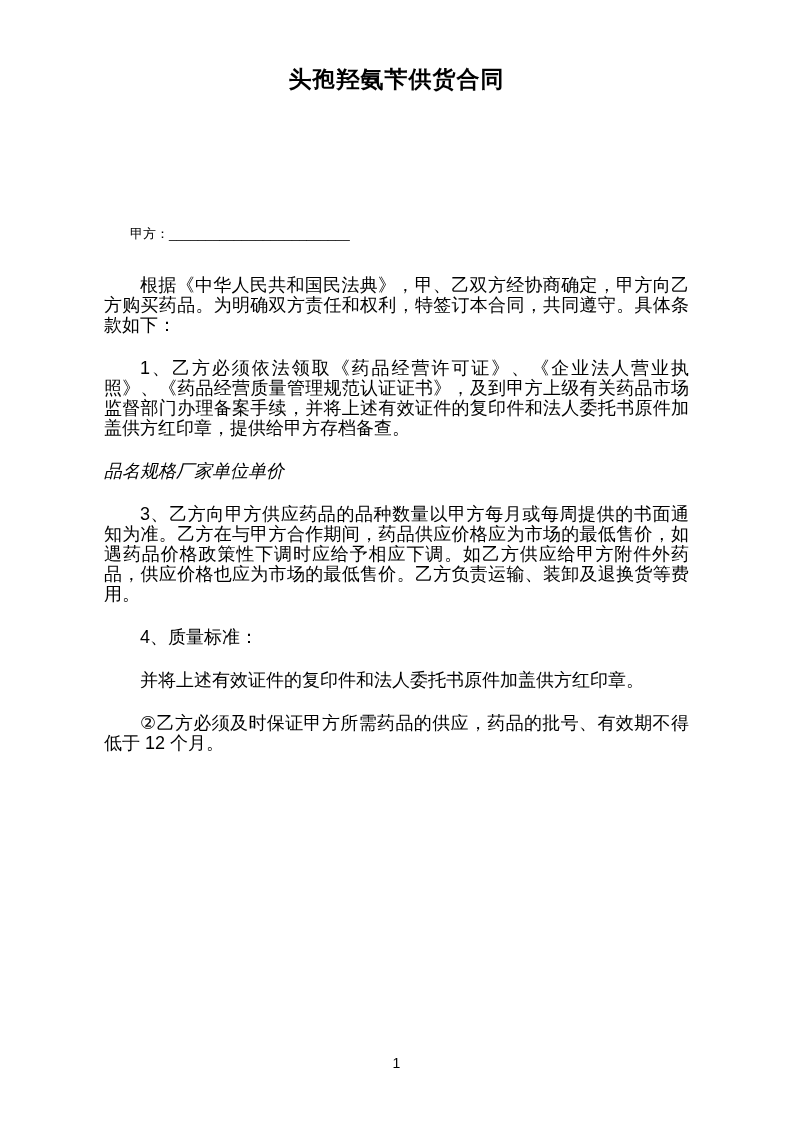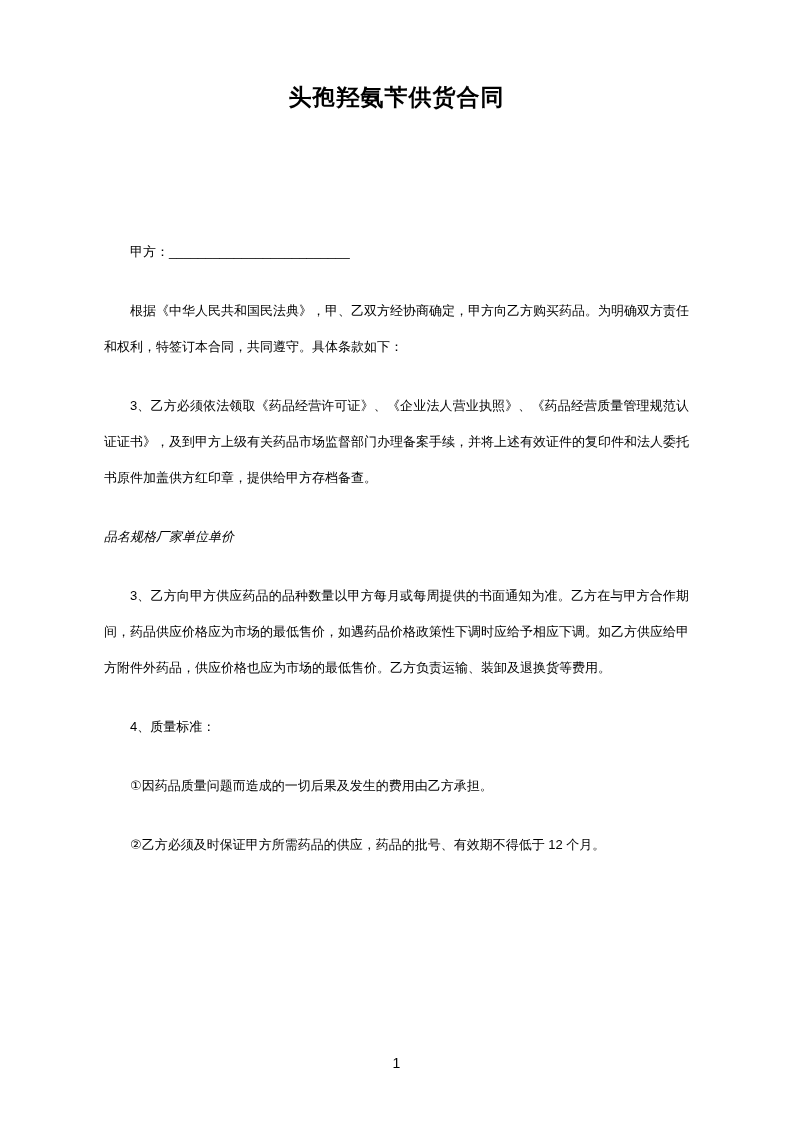--- a/index.html
+++ b/index.html
@@ -17,21 +17,21 @@
     position: relative;
     width: 793px;
     height: 1122px;
     box-sizing: border-box;
     padding: 0 104px;
     background: #ffffff;
     overflow: hidden;
   }
   .doc-title {
     margin: 0;
-    padding-top: 82px;
+    padding-top: 64px;
     text-align: center;
     font-size: 23px;
     font-weight: bold;
     letter-spacing: 1px;
     line-height: 30px;
   }
   .party-block {
     margin-top: 124px;
   }
   .party-line {
@@ -42,22 +42,22 @@
     white-space: nowrap;
   }
   .party-line .blank {
     letter-spacing: 0;
   }
   .body-block {
     margin-top: 18px;
   }
   .para {
     margin: 0 0 23px 0;
-    font-size: 13px;
-    line-height: 36px;
+    font-size: 18px;
+    line-height: 20px;
     text-align: justify;
     text-indent: 2em;
   }
   .para.no-indent {
     text-indent: 0;
     font-style: italic;
   }
   .page-number {
     position: absolute;
     left: 0;
@@ -77,29 +77,29 @@
 
   <div class="party-block">
     <p class="party-line">
       <span>甲方：</span><span class="blank">_________________________</span>
     </p>
   </div>
 
   <div class="body-block">
     <p class="para">根据《中华人民共和国民法典》，甲、乙双方经协商确定，甲方向乙方购买药品。为明确双方责任和权利，特签订本合同，共同遵守。具体条款如下：</p>
 
-    <p class="para">3、乙方必须依法领取《药品经营许可证》、《企业法人营业执照》、《药品经营质量管理规范认证证书》，及到甲方上级有关药品市场监督部门办理备案手续，并将上述有效证件的复印件和法人委托书原件加盖供方红印章，提供给甲方存档备查。</p>
+    <p class="para">1、乙方必须依法领取《药品经营许可证》、《企业法人营业执照》、《药品经营质量管理规范认证证书》，及到甲方上级有关药品市场监督部门办理备案手续，并将上述有效证件的复印件和法人委托书原件加盖供方红印章，提供给甲方存档备查。</p>
 
 
     <p class="para no-indent">品名规格厂家单位单价</p>
 
     <p class="para">3、乙方向甲方供应药品的品种数量以甲方每月或每周提供的书面通知为准。乙方在与甲方合作期间，药品供应价格应为市场的最低售价，如遇药品价格政策性下调时应给予相应下调。如乙方供应给甲方附件外药品，供应价格也应为市场的最低售价。乙方负责运输、装卸及退换货等费用。</p>
 
     <p class="para">4、质量标准：</p>
 
-    <p class="para">①因药品质量问题而造成的一切后果及发生的费用由乙方承担。</p>
+    <p class="para">并将上述有效证件的复印件和法人委托书原件加盖供方红印章。</p>
 
     <p class="para">②乙方必须及时保证甲方所需药品的供应，药品的批号、有效期不得低于 12 个月。</p>
   </div>
 
   <div class="page-number">1</div>
 
 </div>
 
 </body></html>

